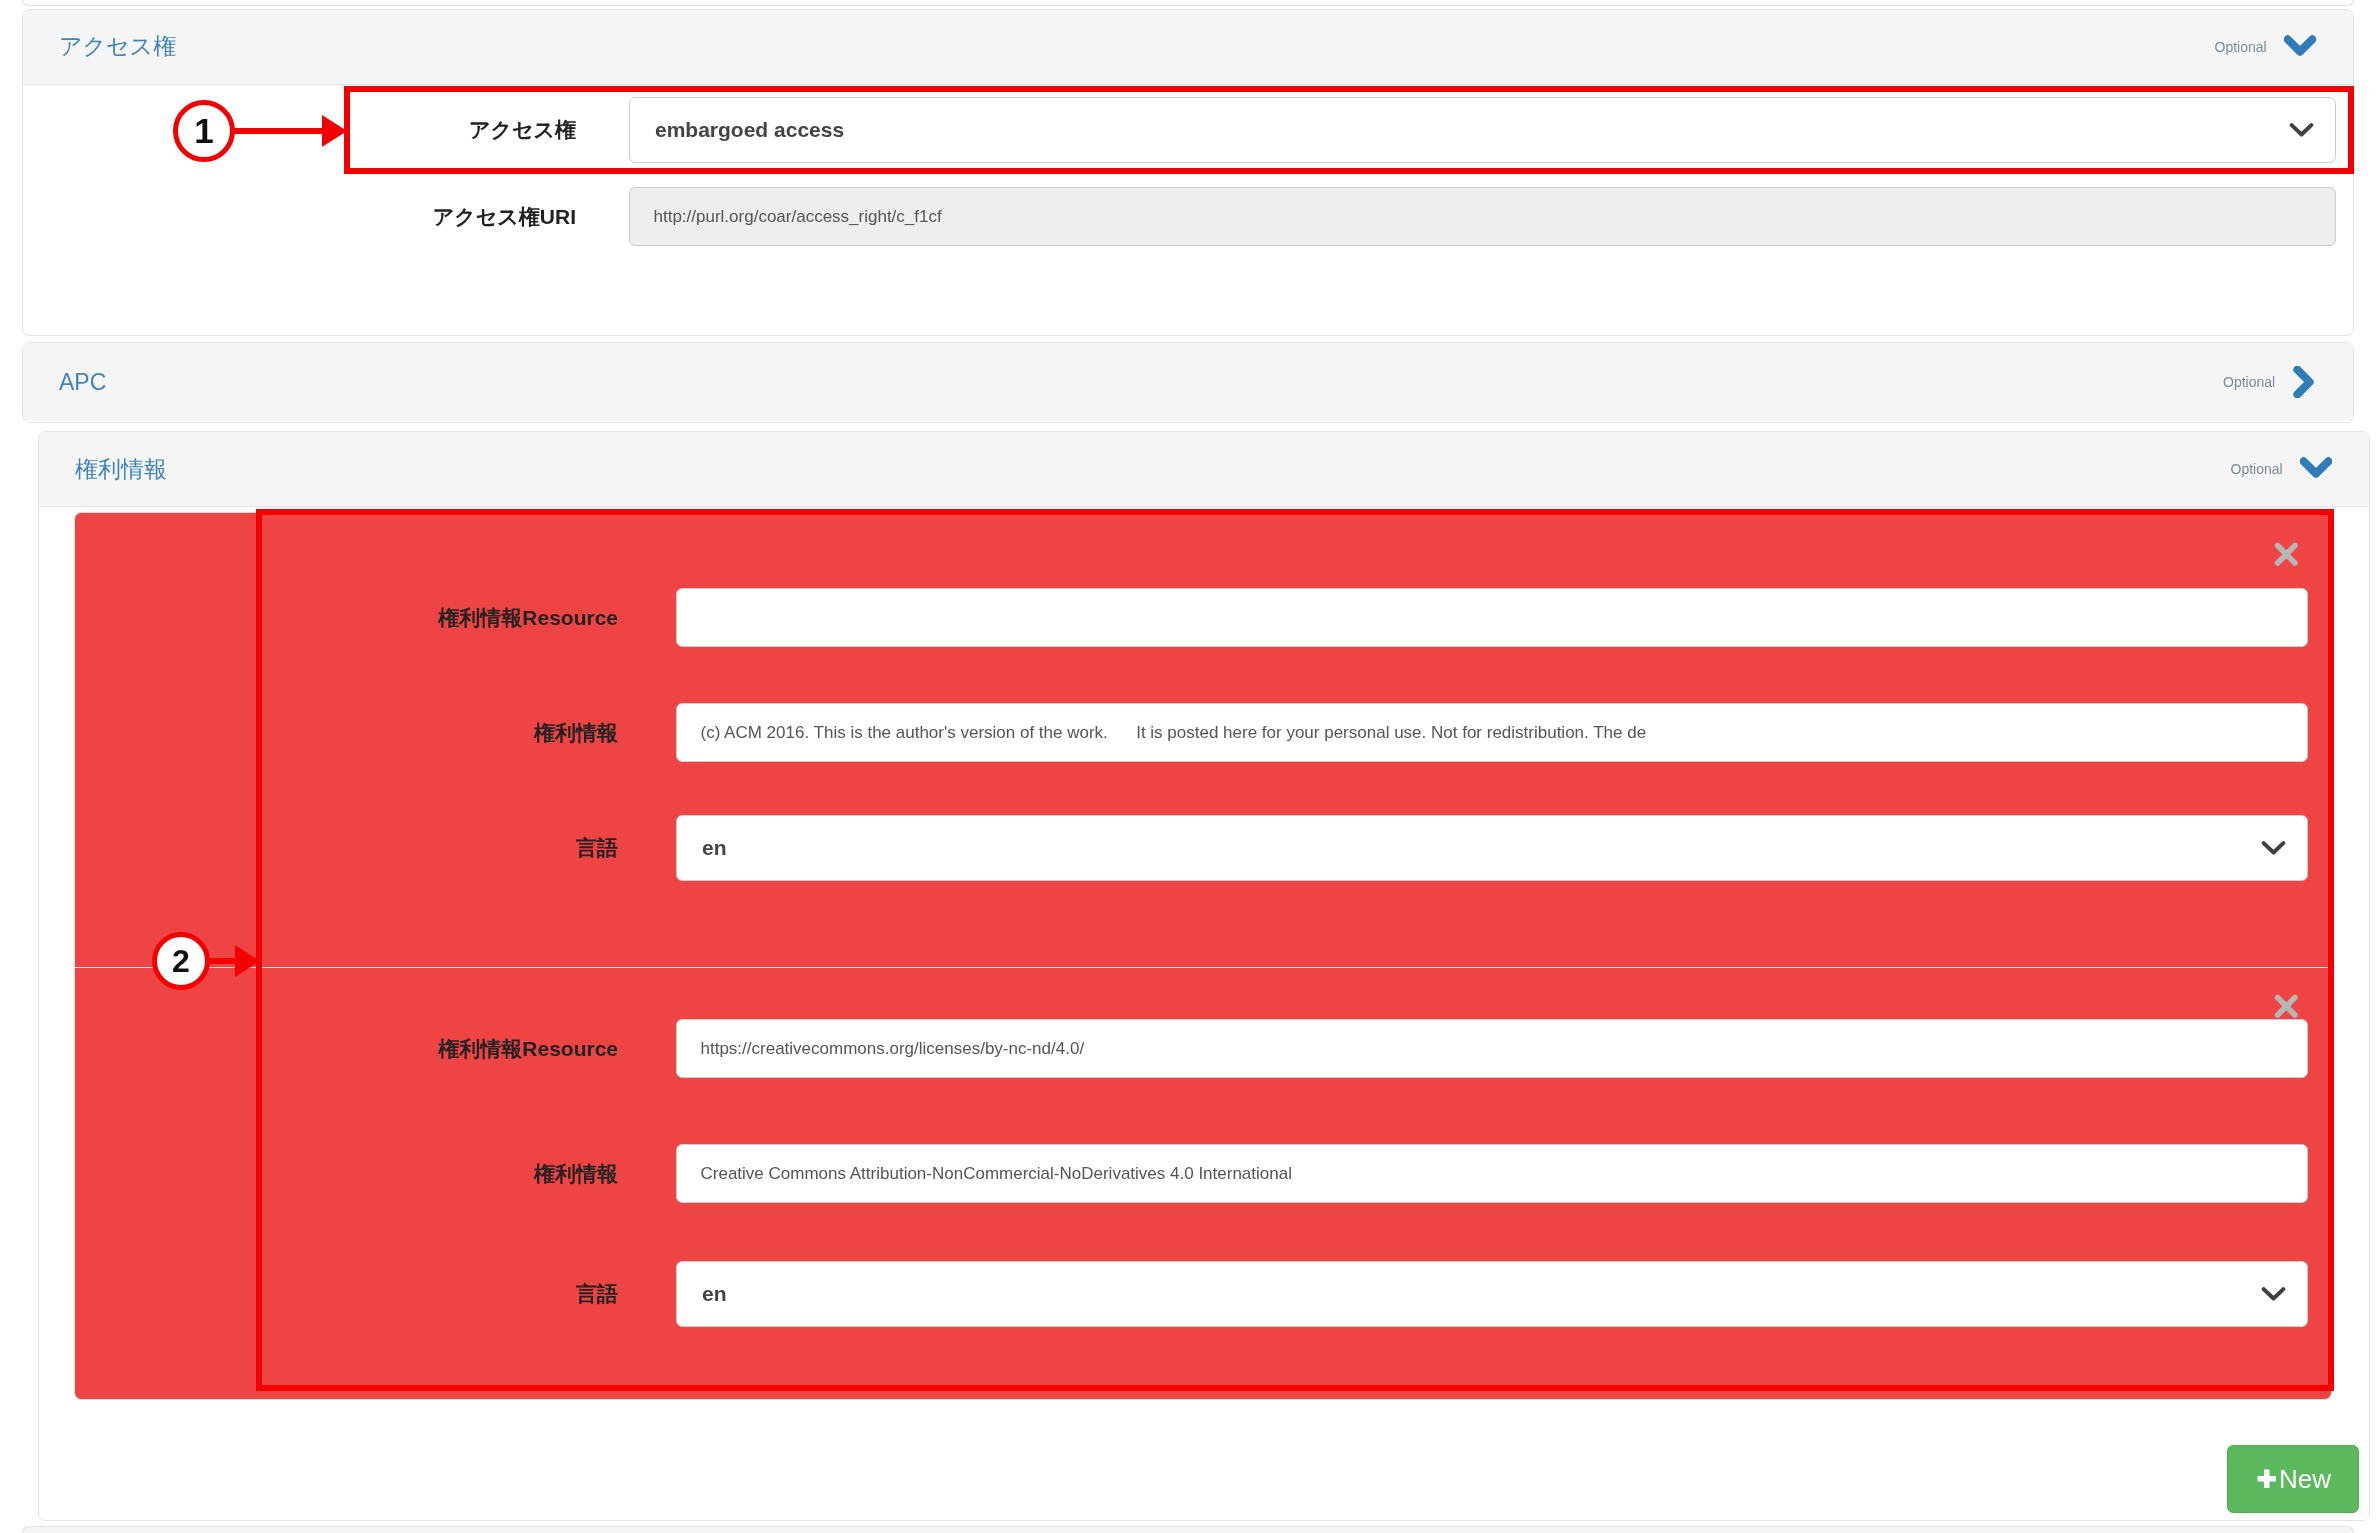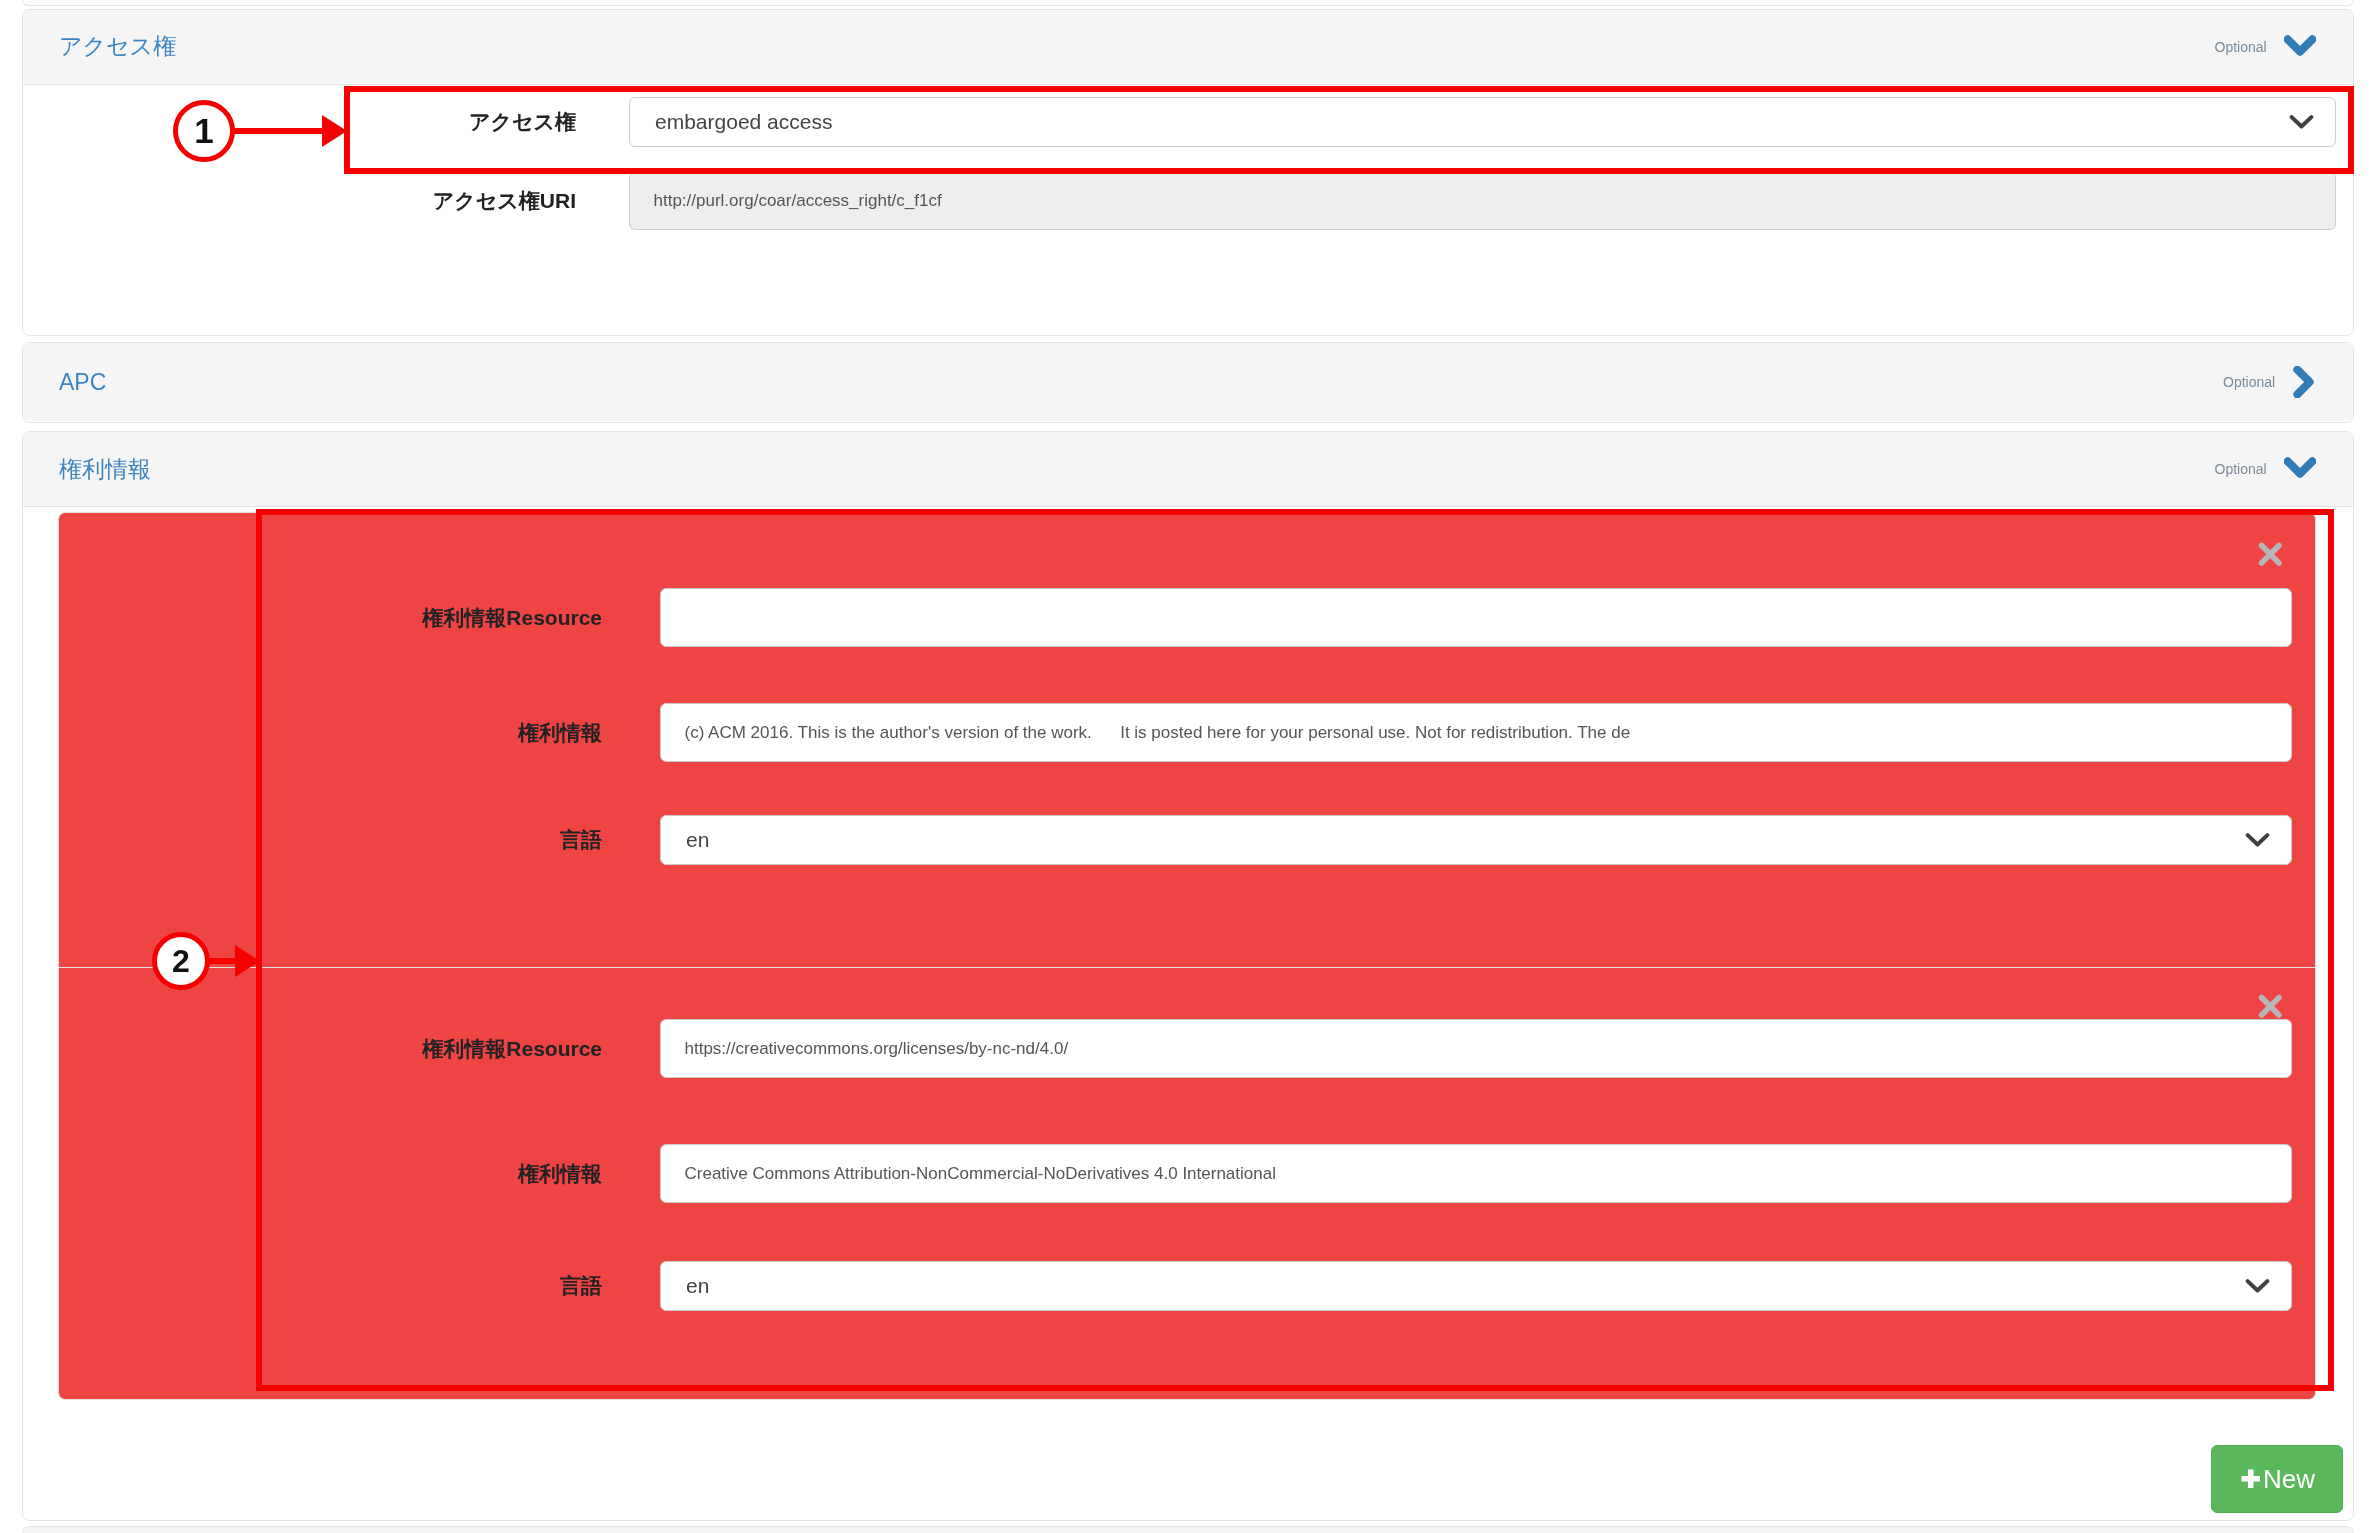--- a/index.html
+++ b/index.html
@@ -32,35 +32,35 @@
   .field{flex:1;box-sizing:border-box;}
   .p1 .field{margin-right:8.7px;}
   .p3 .field{margin-right:23.5px;}
 
   input.text-input{display:block;width:100%;height:59px;box-sizing:border-box;
          border:1.2px solid #ccc;border-radius:6.2px;padding:0 23.5px;font-size:17px;color:#555;
          font-family:"Liberation Sans","DejaVu Sans",sans-serif;background:#fff;outline:none;
          white-space:pre;overflow:hidden;}
   input.disabled{background:#eee;}
 
-  .select-box{position:relative;height:50px;box-sizing:border-box;border:1.2px solid #ccc;
+  .select-box{position:relative;height:66px;box-sizing:border-box;border:1.2px solid #ccc;
          border-radius:6.2px;background:#fff;display:flex;align-items:center;
-         padding:0 56px 0 25px;font-size:21px;color:#444;cursor:pointer;}
+         padding:0 56px 0 25px;font-size:21px;color:#444;cursor:pointer;font-weight:bold;}
   .select-chevron{position:absolute;right:21px;top:50%;transform:translateY(-50%);line-height:0;}
 
   
   #panel-access{top:8.7px;height:327px;}
   #panel-access .panel-body{padding:12.4px 8.7px 0 0;}
   #panel-access .row-uri{margin-top:24px;}
 
   
   #panel-apc{top:342px;height:81px;}
 
   
-  #panel-rights{top:431px;height:1090px;}
+  #panel-rights{top:431px;height:1090px;margin-left:16px;}
   #panel-rights .panel-heading{height:74px;}
   .inner-panel{margin:5px 0 0 35px;width:2258px;height:888px;box-sizing:border-box;
          border:1.2px solid #e0e0e0;border-radius:7.4px;background:#ef4444;}
   .entry-block{position:relative;box-sizing:border-box;}
   .entry-block.first{height:455px;border-bottom:1.2px solid #e0e0e0;padding-top:75px;}
   .entry-block.second{height:430px;padding-top:51px;}
   .entry-block .row-2{margin-top:56px;}
   .entry-block .row-3{margin-top:53px;}
   .entry-block.second .row-2{margin-top:66px;}
   .entry-block.second .row-3{margin-top:58px;}

